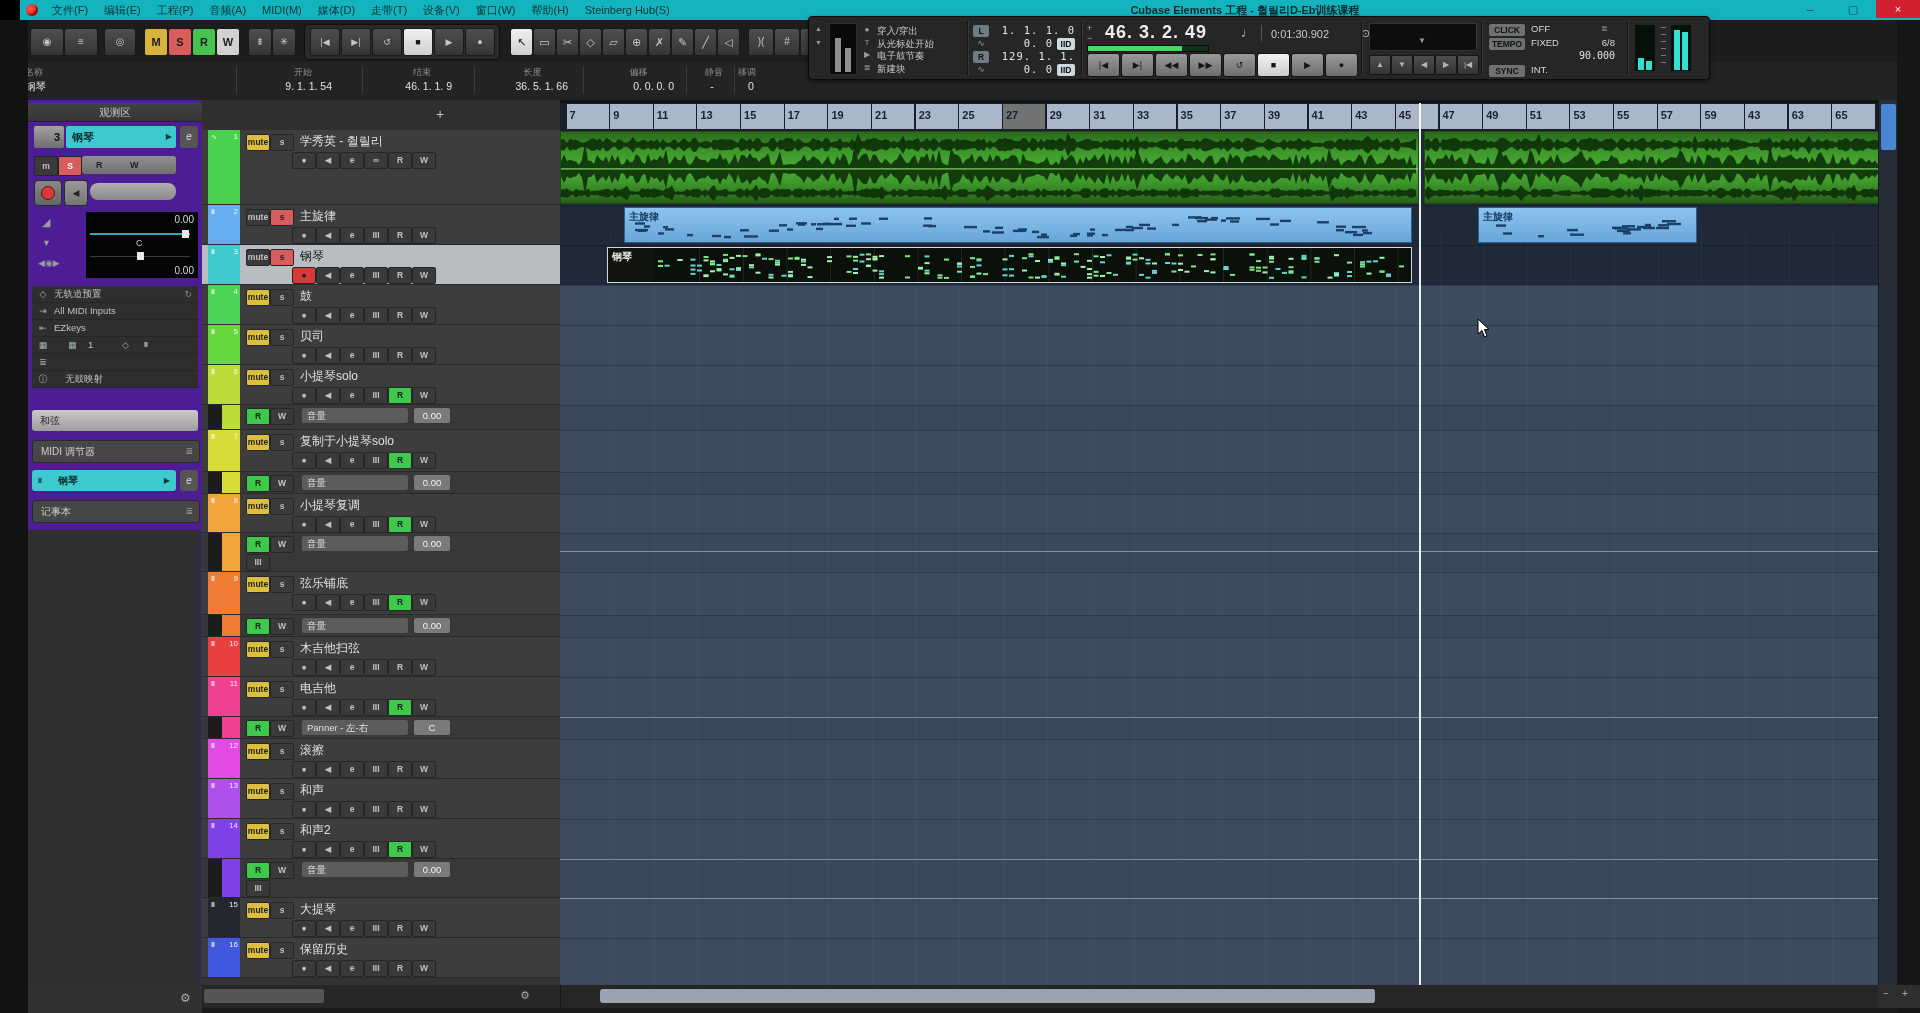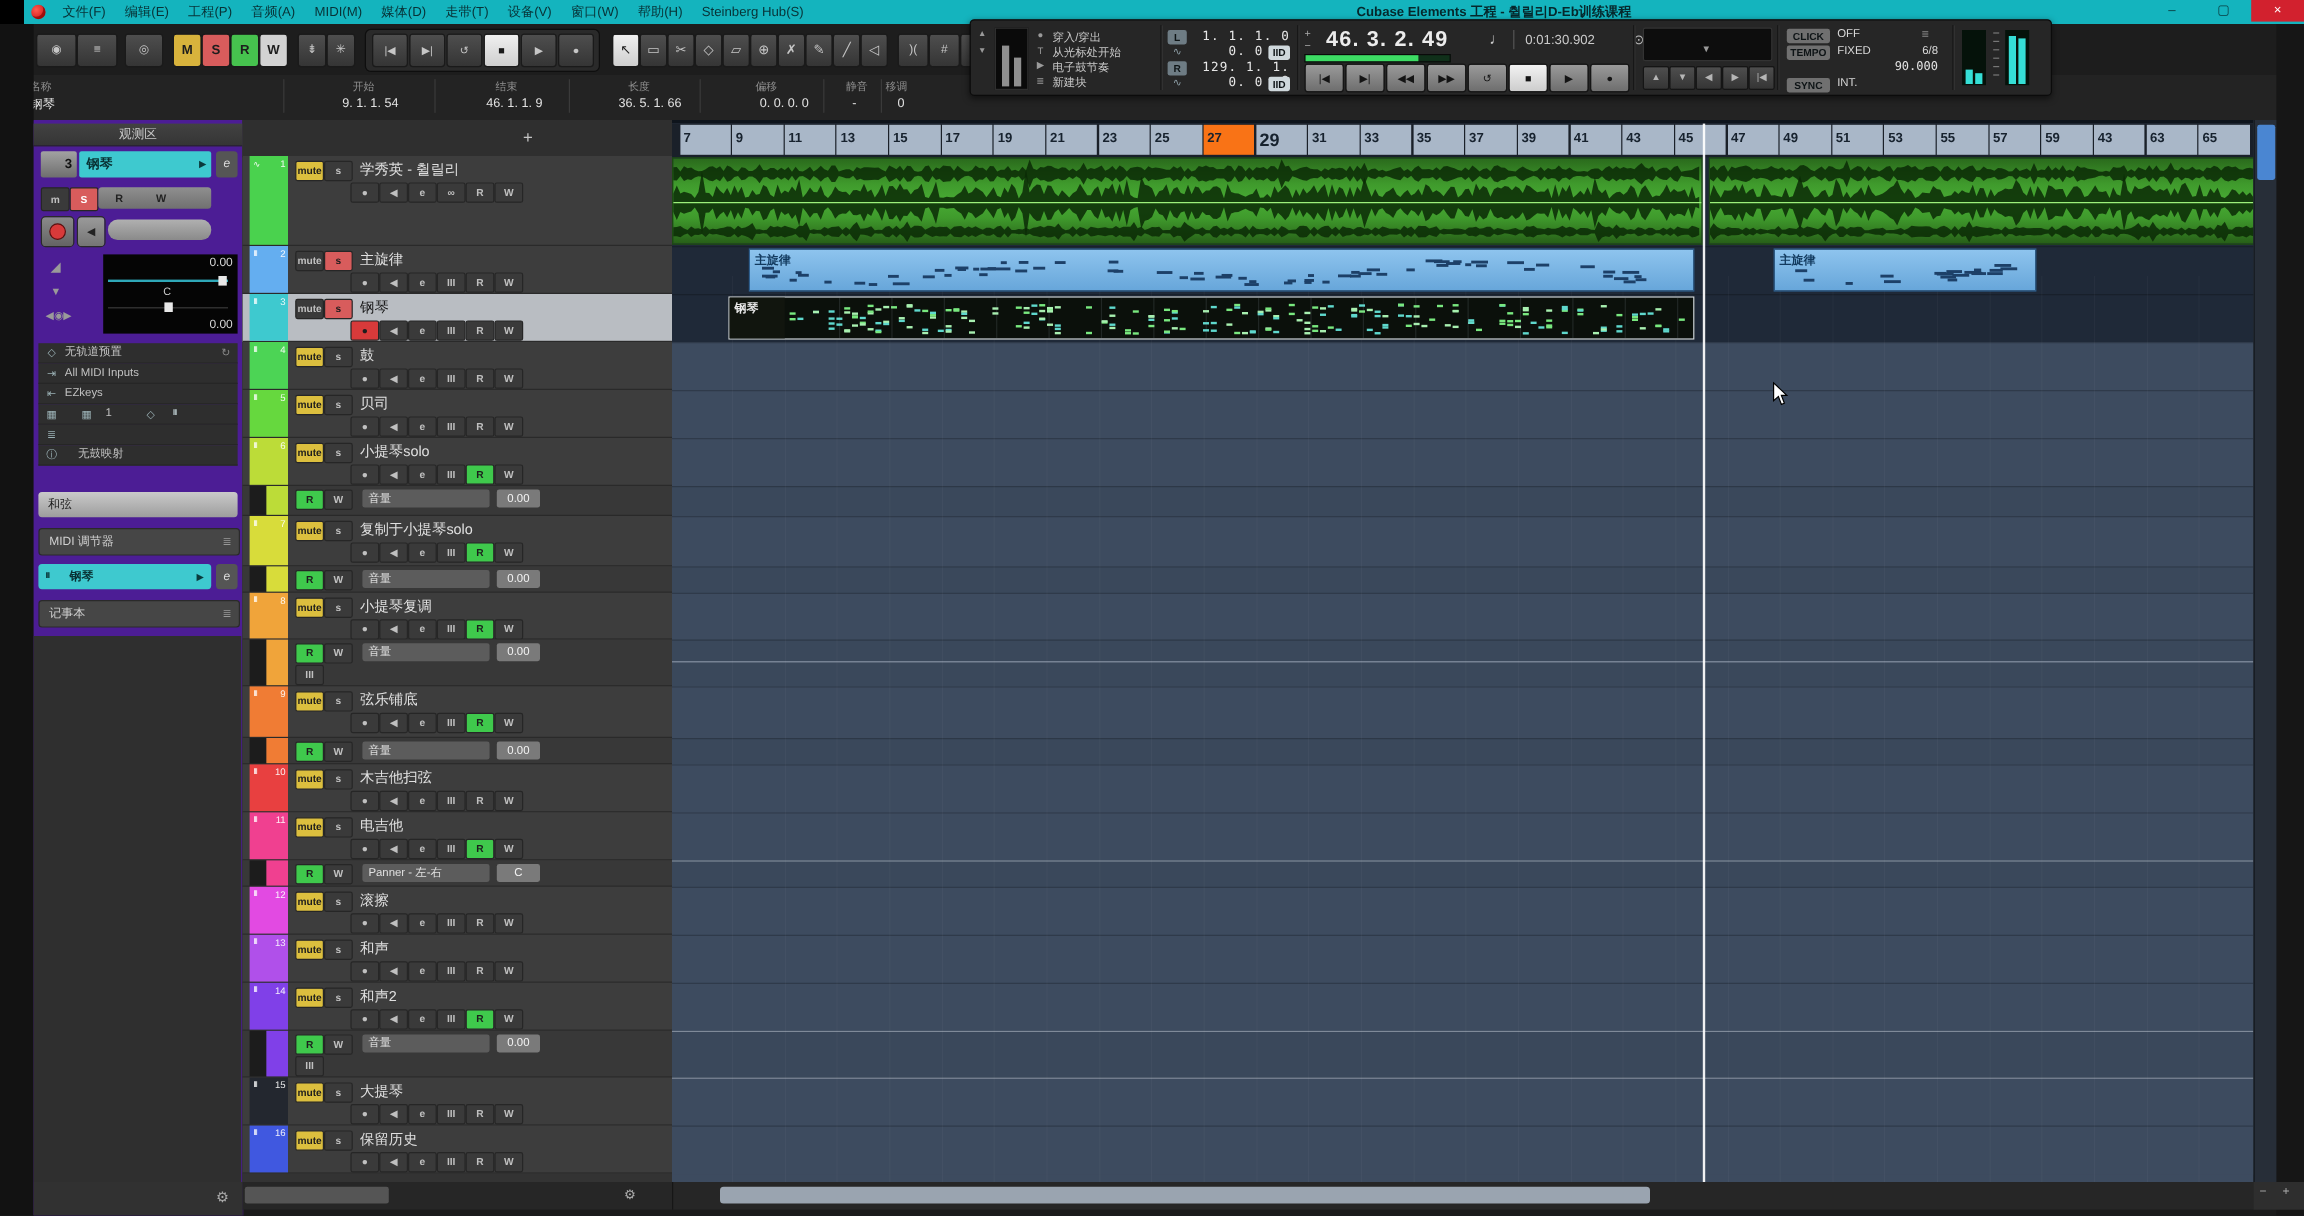--- a/index.html
+++ b/index.html
@@ -631,25 +631,25 @@
         </div>
         <div style="position: absolute; left: 312.05px; top: 1px; width: 42.45px; height: 25px; background: rgb(169, 183, 200);">
           <div style="position: absolute; left: 3px; top: 5px; font-size: 11px; font-weight: bold; color: rgb(23, 34, 46);">21</div>
         </div>
         <div style="position: absolute; left: 355.7px; top: 1px; width: 42.45px; height: 25px; background: rgb(169, 183, 200);">
           <div style="position: absolute; left: 3px; top: 5px; font-size: 11px; font-weight: bold; color: rgb(23, 34, 46);">23</div>
         </div>
         <div style="position: absolute; left: 399.35px; top: 1px; width: 42.45px; height: 25px; background: rgb(169, 183, 200);">
           <div style="position: absolute; left: 3px; top: 5px; font-size: 11px; font-weight: bold; color: rgb(23, 34, 46);">25</div>
         </div>
-        <div style="position: absolute; left: 443px; top: 1px; width: 42.45px; height: 25px; background: #f97316;">
+        <div style="position: absolute; left: 443px; top: 1px; width: 42.45px; height: 25px; background: #737373;">
           <div style="position: absolute; left: 3px; top: 5px; font-size: 11px; font-weight: bold; color: rgb(23, 34, 46);">27</div>
         </div>
         <div style="position: absolute; left: 486.65px; top: 1px; width: 42.45px; height: 25px; background: rgb(169, 183, 200);">
-          <div style="position: absolute; left: 3px; top: 5px; font-size: 15px; font-weight: bold; color: rgb(23, 34, 46);">29</div>
+          <div style="position: absolute; left: 3px; top: 5px; font-size: 11px; font-weight: bold; color: rgb(23, 34, 46);">29</div>
         </div>
         <div style="position: absolute; left: 530.3px; top: 1px; width: 42.45px; height: 25px; background: rgb(169, 183, 200);">
           <div style="position: absolute; left: 3px; top: 5px; font-size: 11px; font-weight: bold; color: rgb(23, 34, 46);">31</div>
         </div>
         <div style="position: absolute; left: 573.95px; top: 1px; width: 42.45px; height: 25px; background: rgb(169, 183, 200);">
           <div style="position: absolute; left: 3px; top: 5px; font-size: 11px; font-weight: bold; color: rgb(23, 34, 46);">33</div>
         </div>
         <div style="position: absolute; left: 617.6px; top: 1px; width: 42.45px; height: 25px; background: rgb(169, 183, 200);">
           <div style="position: absolute; left: 3px; top: 5px; font-size: 11px; font-weight: bold; color: rgb(23, 34, 46);">35</div>
         </div>

